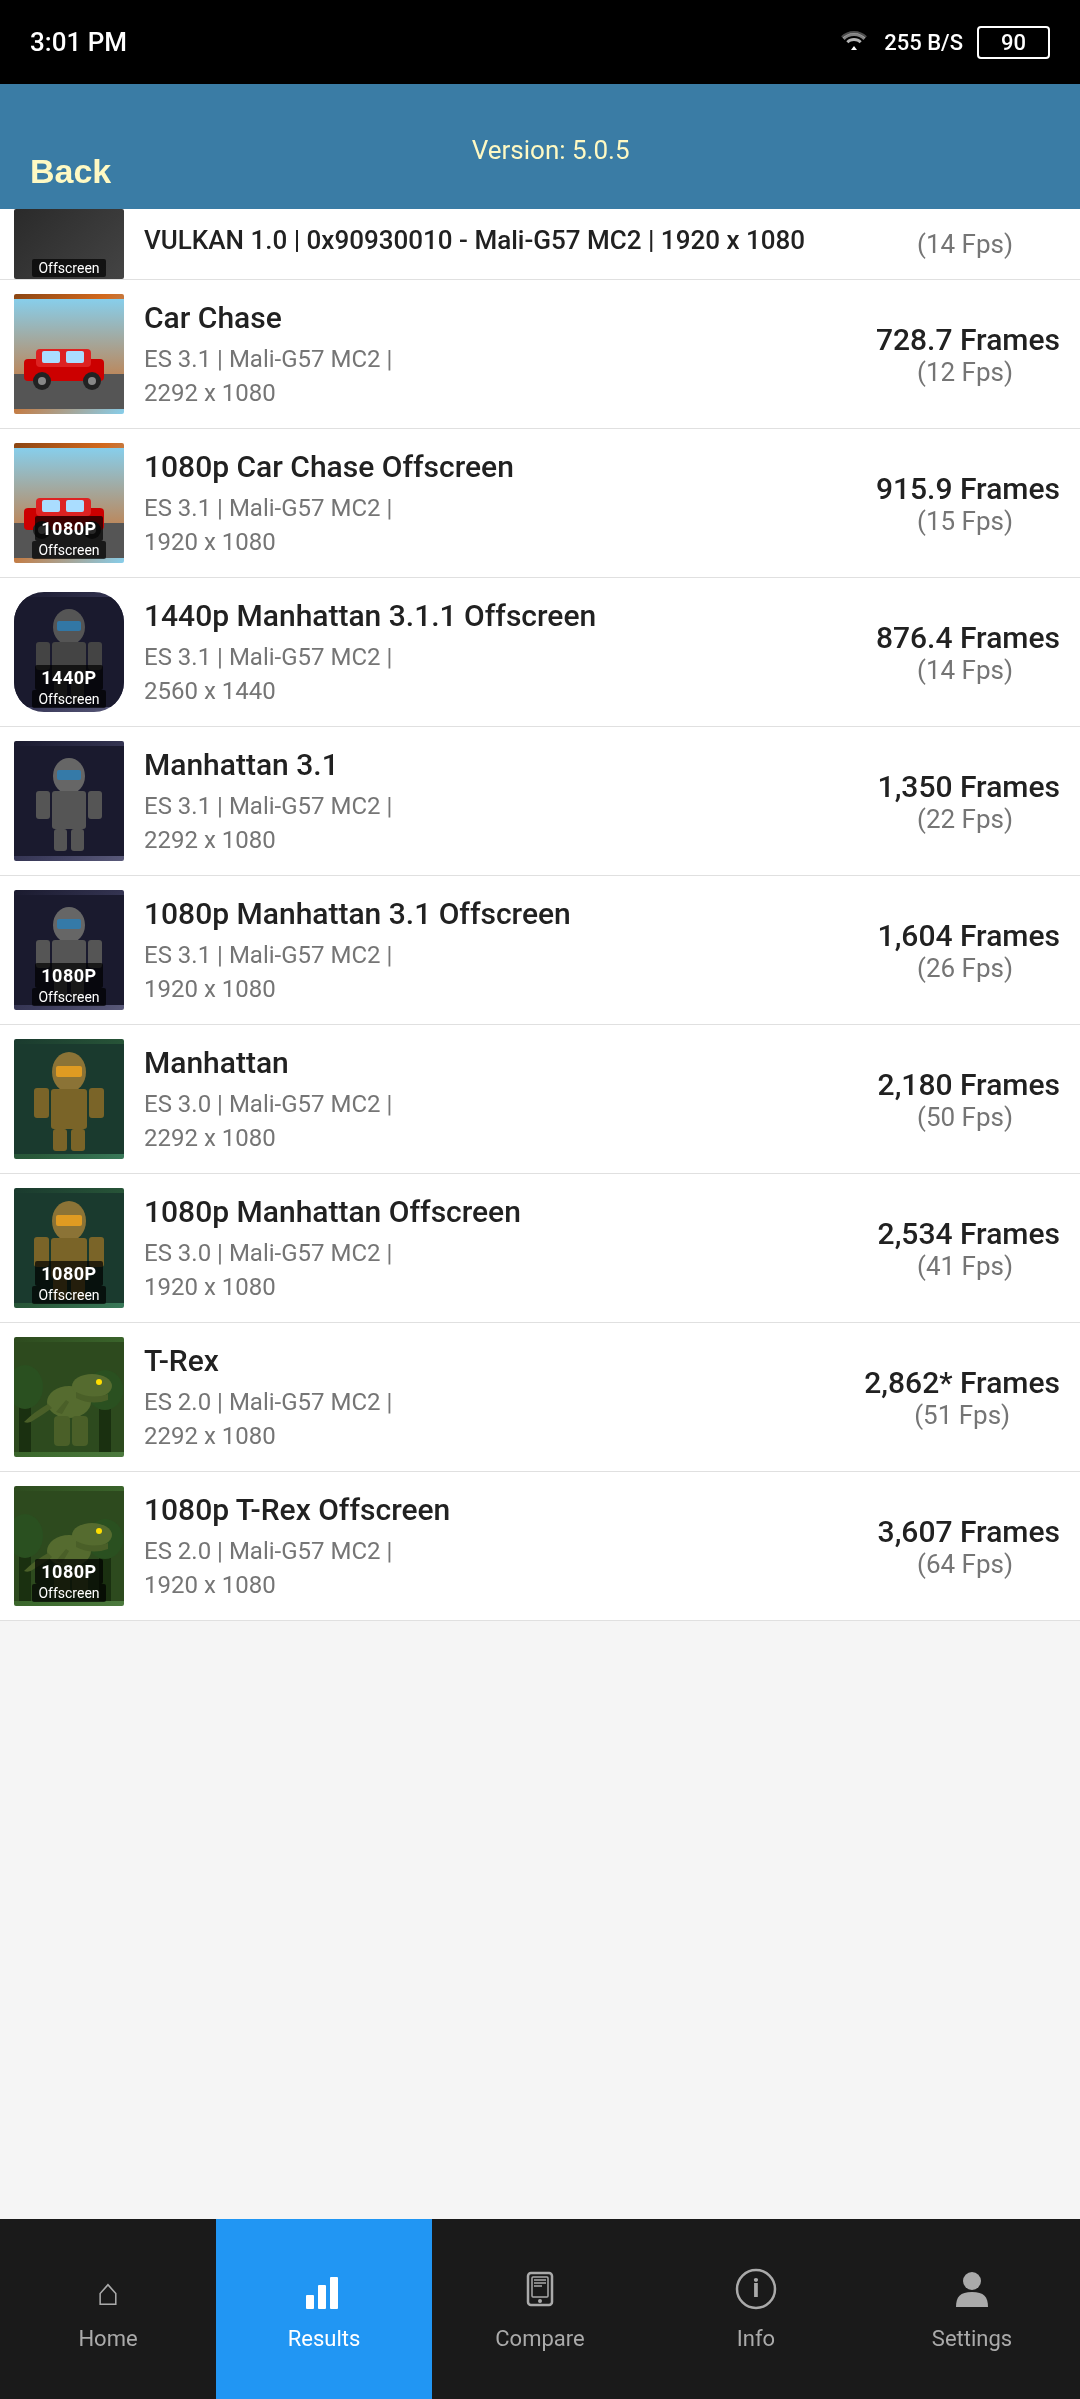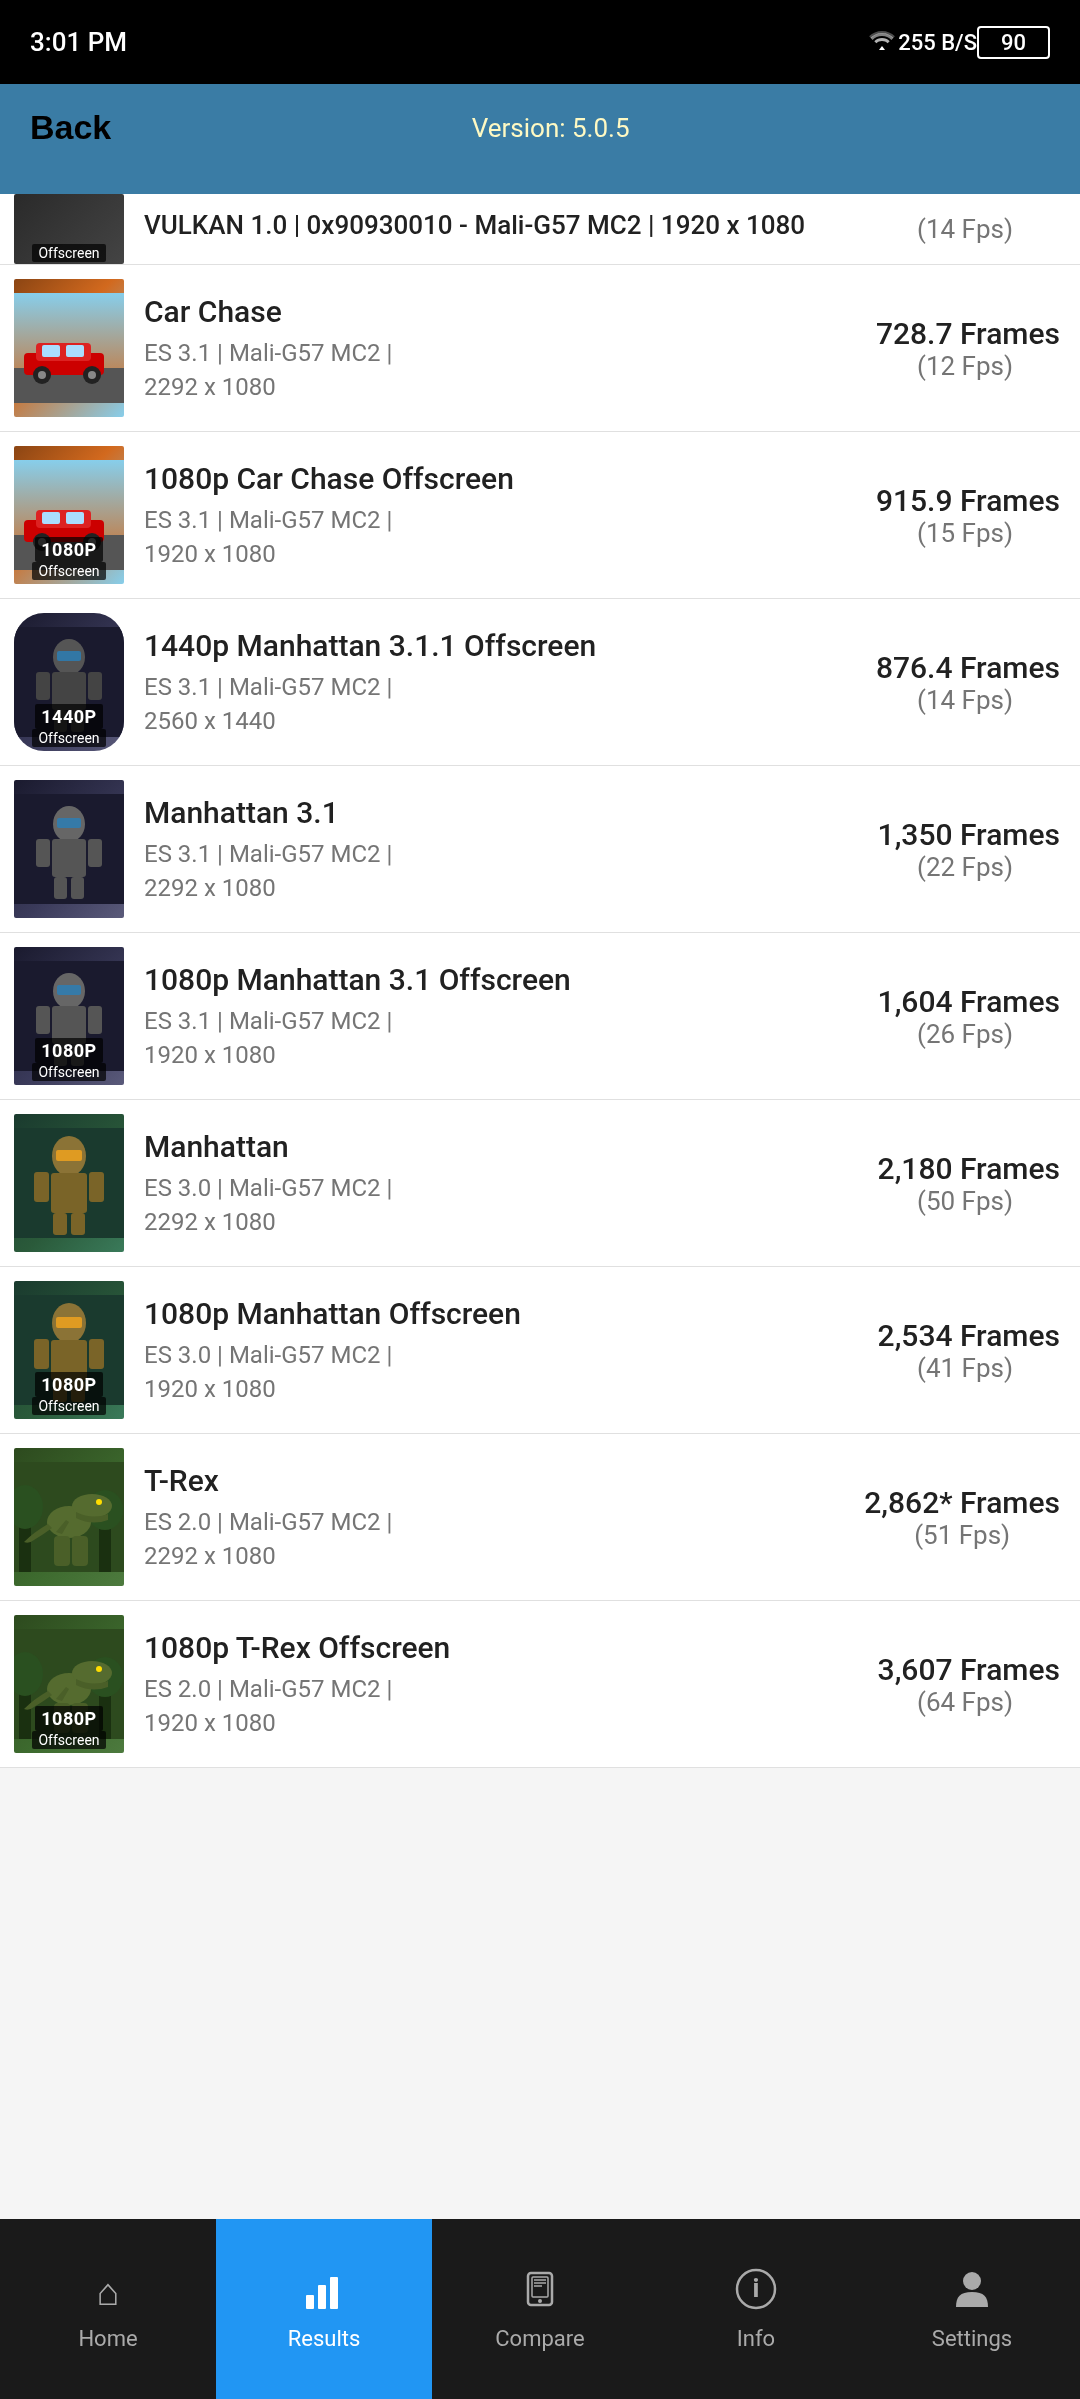--- a/index.html
+++ b/index.html
@@ -21,20 +21,21 @@
       justify-content: space-between;
       align-items: center;
       padding: 10px 30px;
       height: 84px;
       font-size: 26px;
       font-weight: 500;
     }
     .status-right {
       display: flex;
       align-items: center;
+      gap: 14px;
     }
     .wifi-icon { font-size: 24px; }
     .battery-icon {
       border: 2px solid #fff;
       border-radius: 4px;
       padding: 2px 22px;
       font-size: 22px;
       position: relative;
     }
 
@@ -49,25 +50,26 @@
       min-height: 110px;
     }
     .header-top {
       display: flex;
       align-items: center;
       width: 100%;
     }
     .back-btn {
       font-size: 34px;
       font-weight: bold;
-      color: #000000;
+      color: #fef9c3;
       cursor: pointer;
       background: none;
       border: none;
       padding: 0;
+      margin-top: 44px;
     }
     .version-label {
       flex: 1;
       text-align: center;
       font-size: 26px;
       color: #fef9c3;
       margin-right: 60px;
     }
 
     
@@ -80,21 +82,21 @@
       display: flex;
       align-items: center;
       padding: 0;
       border-bottom: 1px solid #e0e0e0;
       min-height: 140px;
     }
 
     .thumb {
       width: 110px;
       min-width: 110px;
-      height: 138px;
+      height: 120px;
       position: relative;
       overflow: hidden;
       margin: 14px 20px 14px 14px;
       flex-shrink: 0;
       border-radius: 2px;
     }
     .thumb-car-chase { background: linear-gradient(135deg, #8B4513 0%, #D2691E 40%, #87CEEB 100%); }
     .thumb-car-chase-1080p { background: linear-gradient(135deg, #8B4513 0%, #D2691E 40%, #87CEEB 100%); }
 
     .thumb-badge {

